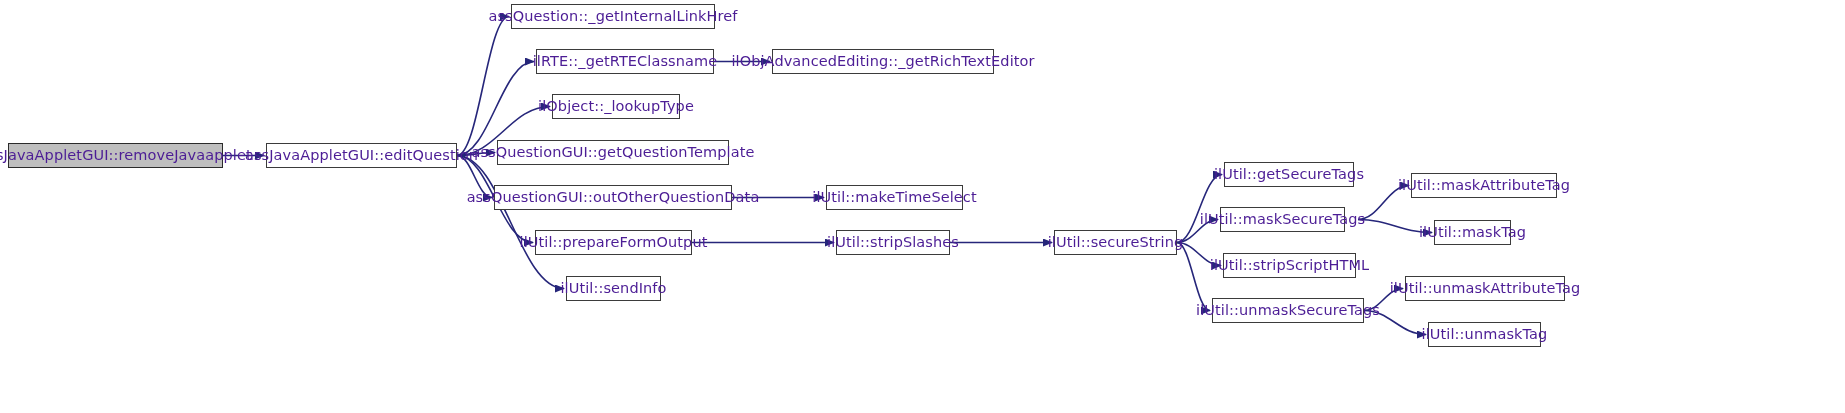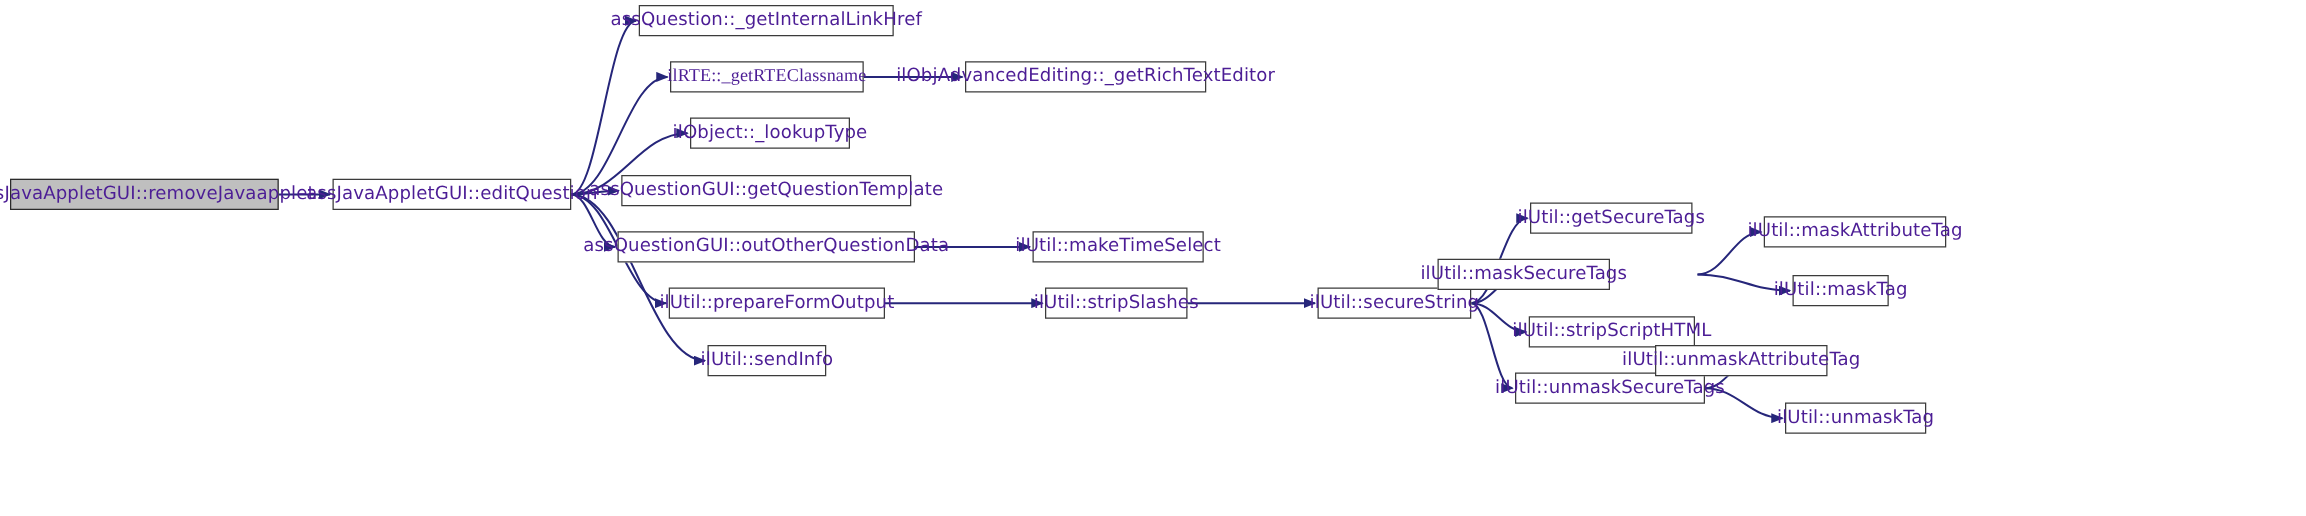--- a/index.html
+++ b/index.html
@@ -85,68 +85,68 @@
   <div id="node-layer">
       <div class="node current" style="left: 8px; top: 143px; width: 215px;">
         <span class="label">assJavaAppletGUI::removeJavaapplet</span>
       </div>
       <div class="node" style="left: 266px; top: 143px; width: 191px;">
         <span class="label">assJavaAppletGUI::editQuestion</span>
       </div>
       <div class="node" style="left: 511px; top: 4px; width: 204px;">
         <span class="label">assQuestion::_getInternalLinkHref</span>
       </div>
-      <div class="node" style="left: 536px; top: 49px; width: 155px; font-family: Liberation Serif, serif;">
+      <div class="node" style="left: 536px; top: 49px; width: 178px;">
         <span class="label">ilRTE::_getRTEClassname</span>
       </div>
       <div class="node" style="left: 552px; top: 94px; width: 128px; align-items: center;">
         <span class="label">ilObject::_lookupType</span>
       </div>
       <div class="node" style="left: 497px; top: 140px; width: 232px;">
         <span class="label">assQuestionGUI::getQuestionTemplate</span>
       </div>
       <div class="node" style="left: 494px; top: 185px; width: 238px;">
         <span class="label">assQuestionGUI::outOtherQuestionData</span>
       </div>
-      <div class="node" style="left: 535px; top: 230px; width: 173px; justify-content: center;">
+      <div class="node" style="left: 535px; top: 230px; width: 157px; justify-content: center;">
         <span class="label">ilUtil::prepareFormOutput</span>
       </div>
       <div class="node" style="left: 566px; top: 276px; width: 95px;">
         <span class="label">ilUtil::sendInfo</span>
       </div>
-      <div class="node" style="left: 772px; top: 49px; width: 193px;">
+      <div class="node" style="left: 772px; top: 49px; width: 222px;">
         <span class="label">ilObjAdvancedEditing::_getRichTextEditor</span>
       </div>
       <div class="node" style="left: 826px; top: 185px; width: 137px; text-align: right;">
         <span class="label">ilUtil::makeTimeSelect</span>
       </div>
       <div class="node" style="left: 836px; top: 230px; width: 114px;">
         <span class="label">ilUtil::stripSlashes</span>
       </div>
       <div class="node" style="left: 1054px; top: 230px; width: 123px;">
         <span class="label">ilUtil::secureString</span>
       </div>
       <div class="node" style="left: 1224px; top: 162px; width: 130px;">
         <span class="label">ilUtil::getSecureTags</span>
       </div>
-      <div class="node" style="left: 1150px; top: 207px; width: 138px;">
+      <div class="node" style="left: 1220px; top: 207px; width: 125px;">
         <span class="label">ilUtil::maskSecureTags</span>
       </div>
       <div class="node" style="left: 1223px; top: 253px; width: 133px;">
         <span class="label">ilUtil::stripScriptHTML</span>
       </div>
       <div class="node" style="left: 1212px; top: 298px; width: 152px;">
         <span class="label">ilUtil::unmaskSecureTags</span>
       </div>
       <div class="node" style="left: 1411px; top: 173px; width: 146px;">
         <span class="label">ilUtil::maskAttributeTag</span>
       </div>
       <div class="node" style="left: 1434px; top: 220px; width: 77px;">
         <span class="label">ilUtil::maskTag</span>
       </div>
-      <div class="node" style="left: 1324px; top: 276px; width: 138px;">
+      <div class="node" style="left: 1405px; top: 276px; width: 160px;">
         <span class="label">ilUtil::unmaskAttributeTag</span>
       </div>
       <div class="node" style="left: 1428px; top: 322px; width: 113px;">
         <span class="label">ilUtil::unmaskTag</span>
       </div>
     </div>
 </div>
 
 </body></html>

